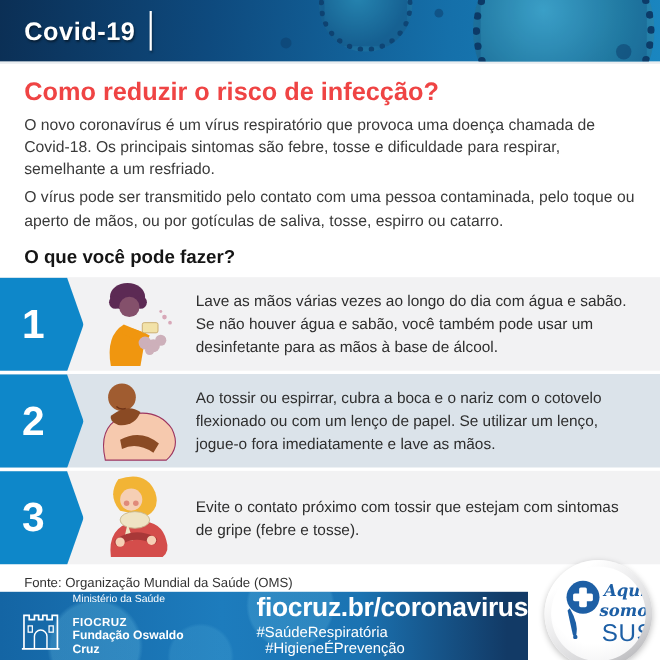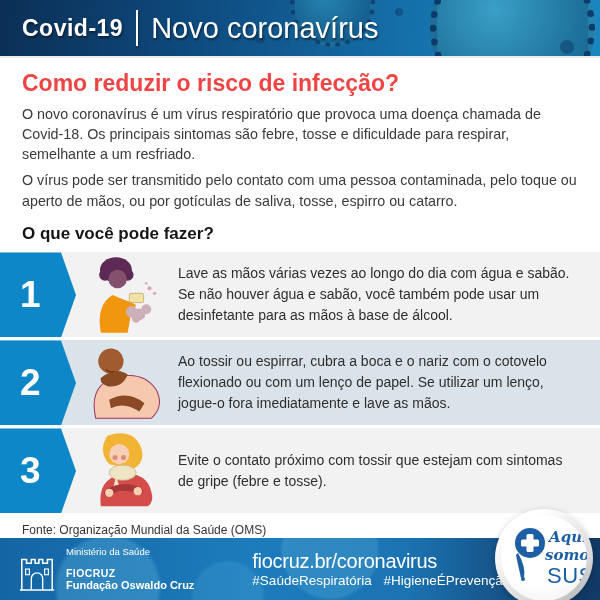--- a/index.html
+++ b/index.html
@@ -54,36 +54,36 @@
   .illus { position:absolute; left:84px; top:1px; width:84px; height:84px; }
   .step-text { margin-left:178px; margin-right:18px; font-size:14px; line-height:1.5;
     color:#2e2e2e; max-width:400px; }
 
   
   .source-row { height:28px; display:flex; align-items:center; }
   .source { margin-left:22px; font-size:12px; color:#333; }
 
   
   .footer {
-    position:absolute; left:0; bottom:0; width:600px; height:62px;
+    position:absolute; left:0; bottom:0; width:480px; height:62px;
     background:
       radial-gradient(circle at 18% 80%, rgba(110,195,230,.28) 0 10%, transparent 11%),
       radial-gradient(circle at 55% 20%, rgba(110,195,230,.22) 0 14%, transparent 15%),
       radial-gradient(circle at 38% 95%, rgba(80,170,215,.25) 0 9%, transparent 10%),
       linear-gradient(90deg,#1465a4 0%,#1d7cbd 42%,#1b73b2 68%,#123a66 96%);
     display:flex; align-items:center; color:#fff;gap:36px;
   }
   .logo-block { display:flex; align-items:center; margin-left:18px; }
   .castle-svg { flex:none; }
   .org-text { margin-left:10px; line-height:1.15; }
   .ministry { font-size:9.5px; font-weight:400; margin-bottom:9px; }
   .org { font-size:10.5px; font-weight:bold; letter-spacing:.4px; }
   .org-full { font-size:11px; font-weight:bold; }
   .center-block { margin-left:22px; line-height:1.1; }
-  .url { font-size:20px; font-weight:normal; letter-spacing:-.3px; }
+  .url { font-size:24px; font-weight:bold; letter-spacing:-.3px; }
   .hashtags { font-size:13.5px; font-weight:400; margin-top:2px; }
   .hashtags span + span { margin-left:8px; }
 
   
   .badge {
     position:absolute; left:495px; top:509px; width:98px; height:98px; border-radius:50%;
     background:linear-gradient(145deg,#ffffff 20%,#d8d8da 70%,#a9a9ad 100%);
     box-shadow:0 2px 6px rgba(0,0,0,.25); z-index:5;
   }
   .badge-inner {
@@ -106,21 +106,20 @@
 
   <div class="header">
     <div class="virus-big"></div>
     <div class="virus-small"></div>
     <div class="virus-dot vd1"></div>
     <div class="virus-dot vd2"></div>
     <div class="virus-dot vd3"></div>
     <div class="header-title">
       <span class="title-bold">Covid-19</span>
       <span class="title-sep"></span>
-      <span class="title-reg">Novo coronavírus</span>
     </div>
   </div>
 
   <div class="h1">Como reduzir o risco de infecção?</div>
   <p class="para">O novo coronavírus é um vírus respiratório que provoca uma doença chamada de Covid-18. Os principais sintomas são febre, tosse e dificuldade para respirar, semelhante a um resfriado.</p>
   <p class="para">O vírus pode ser transmitido pelo contato com uma pessoa contaminada, pelo toque ou aperto de mãos, ou por gotículas de saliva, tosse, espirro ou catarro.</p>
   <div class="h2 h2b">O que você pode fazer?</div>
 
   <div class="steps">
 

